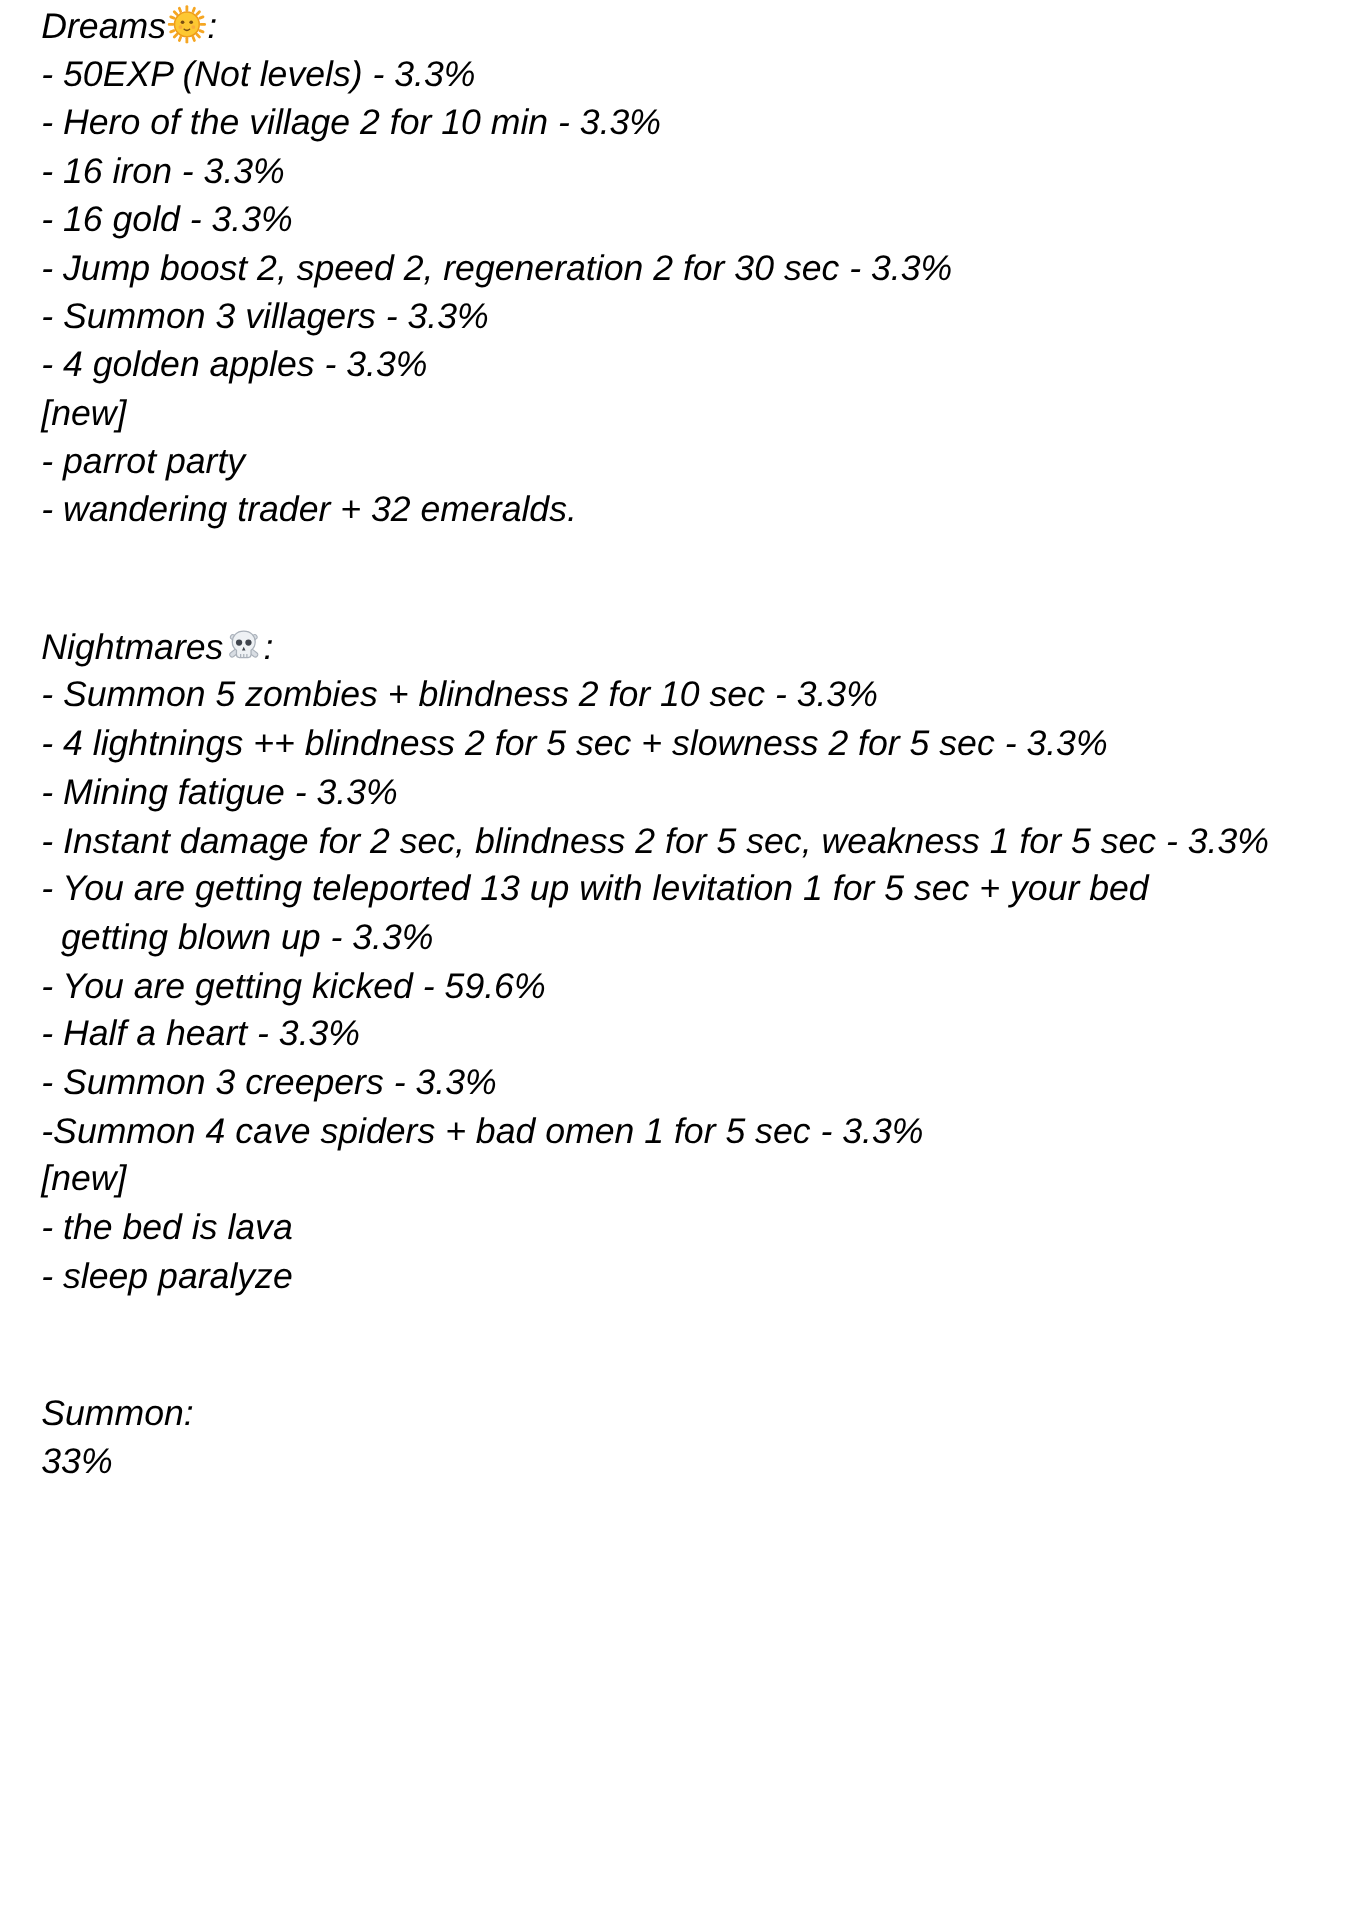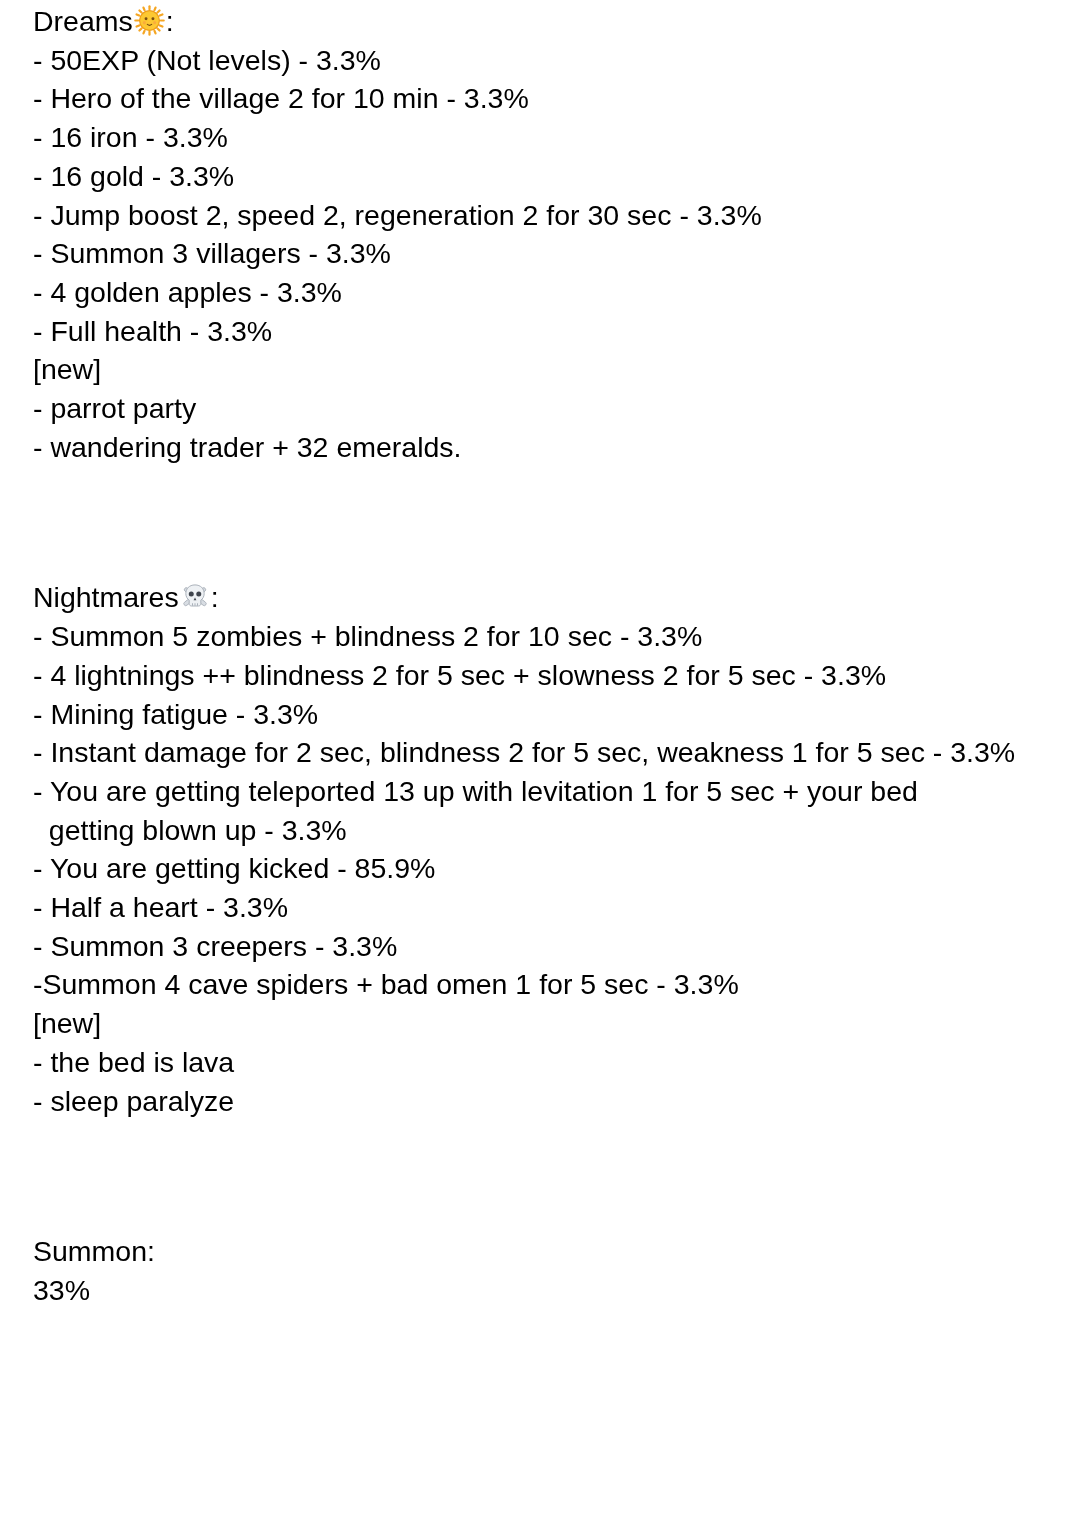--- a/index.html
+++ b/index.html
@@ -14,23 +14,24 @@
     font-size: 28.5px;
     overflow: hidden;
   }
   .page {
     padding: 2px 20px 0 33px;
   }
   .line {
     line-height: 38.7px;
     white-space: pre-wrap;
     min-height: 38.7px;
+    font-style: italic;
   }
   .heading-line { display: block; }
-  .sec-gap { margin-top: 112px; }
+  .sec-gap { margin-top: 71px; }
   .emoji {
     display: inline-block;
     vertical-align: -5px;
     margin: 0 1px;
     line-height: 0;
   }
 </style>
 </head>
 <body>
 
@@ -63,21 +64,20 @@
         <circle cx="24" cy="20.5" r="1.8" fill="#f9a63d" opacity="0.8"></circle>
         <path d="M15.5 22.5 Q18 24.6 20.5 22.5" fill="none" stroke="#7a4f12" stroke-width="1.4" stroke-linecap="round"></path>
       </svg></span><span>:</span></div>
     <div class="line">- 50EXP (Not levels) - 3.3%</div>
     <div class="line">- Hero of the village 2 for 10 min - 3.3%</div>
     <div class="line">- 16 iron - 3.3%</div>
     <div class="line">- 16 gold - 3.3%</div>
     <div class="line">- Jump boost 2, speed 2, regeneration 2 for 30 sec - 3.3%</div>
     <div class="line">- Summon 3 villagers - 3.3%</div>
     <div class="line">- 4 golden apples - 3.3%</div>
-    <div class="line">- Full health - 3.3%</div>
     <div class="line">[new]</div>
     <div class="line">- parrot party</div>
     <div class="line">- wandering trader + 32 emeralds.</div>
   </section>
 
   <section class="sec-gap">
     <div class="line heading-line"><span>Nightmares</span><span class="emoji"><svg width="30" height="30" viewBox="0 0 36 36" aria-hidden="true">
         <g fill="#d8dde3" stroke="#aab1ba" stroke-width="1">
           <rect x="2" y="15.2" width="32" height="4.6" rx="2.3" transform="rotate(38 18 18)"></rect>
           <rect x="2" y="15.2" width="32" height="4.6" rx="2.3" transform="rotate(-38 18 18)"></rect>
@@ -89,21 +89,21 @@
         <line x1="15" y1="25.5" x2="15" y2="28.5" stroke="#aab1ba" stroke-width="1.2"></line>
         <line x1="18" y1="25.5" x2="18" y2="28.5" stroke="#aab1ba" stroke-width="1.2"></line>
         <line x1="21" y1="25.5" x2="21" y2="28.5" stroke="#aab1ba" stroke-width="1.2"></line>
       </svg></span><span>:</span></div>
     <div class="line">- Summon 5 zombies + blindness 2 for 10 sec - 3.3%</div>
     <div class="line">- 4 lightnings ++ blindness 2 for 5 sec + slowness 2 for 5 sec - 3.3%</div>
     <div class="line">- Mining fatigue - 3.3%</div>
     <div class="line">- Instant damage for 2 sec, blindness 2 for 5 sec, weakness 1 for 5 sec - 3.3%</div>
     <div class="line">- You are getting teleported 13 up with levitation 1 for 5 sec + your bed</div>
     <div class="line">  getting blown up - 3.3%</div>
-    <div class="line">- You are getting kicked - 85.9%</div>
+    <div class="line">- You are getting kicked - 59.6%</div>
     <div class="line">- Half a heart - 3.3%</div>
     <div class="line">- Summon 3 creepers - 3.3%</div>
     <div class="line">-Summon 4 cave spiders + bad omen 1 for 5 sec - 3.3%</div>
     <div class="line">[new]</div>
     <div class="line">- the bed is lava</div>
     <div class="line">- sleep paralyze</div>
   </section>
 
   <section class="sec-gap">
     <div class="line">Summon:</div>

